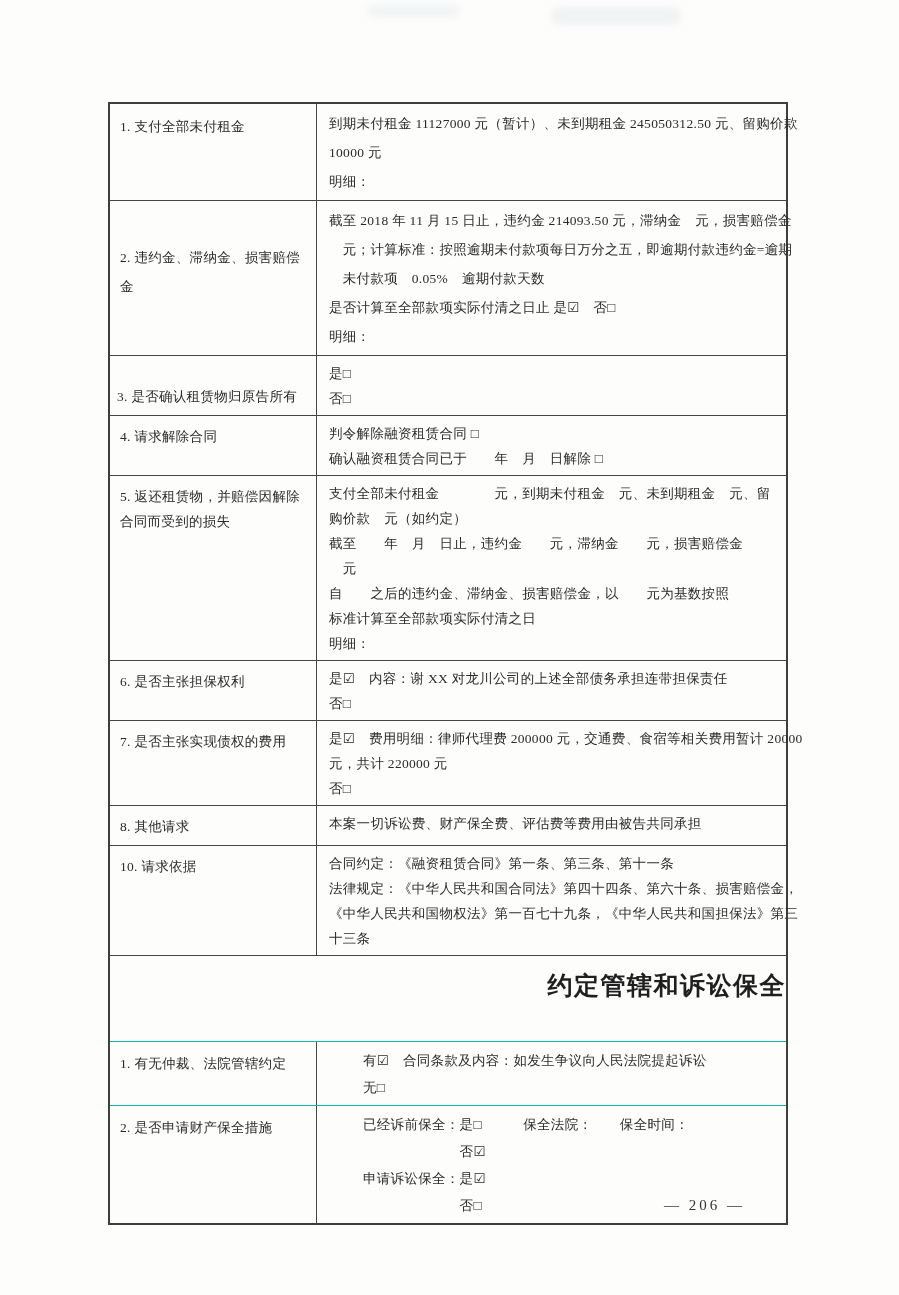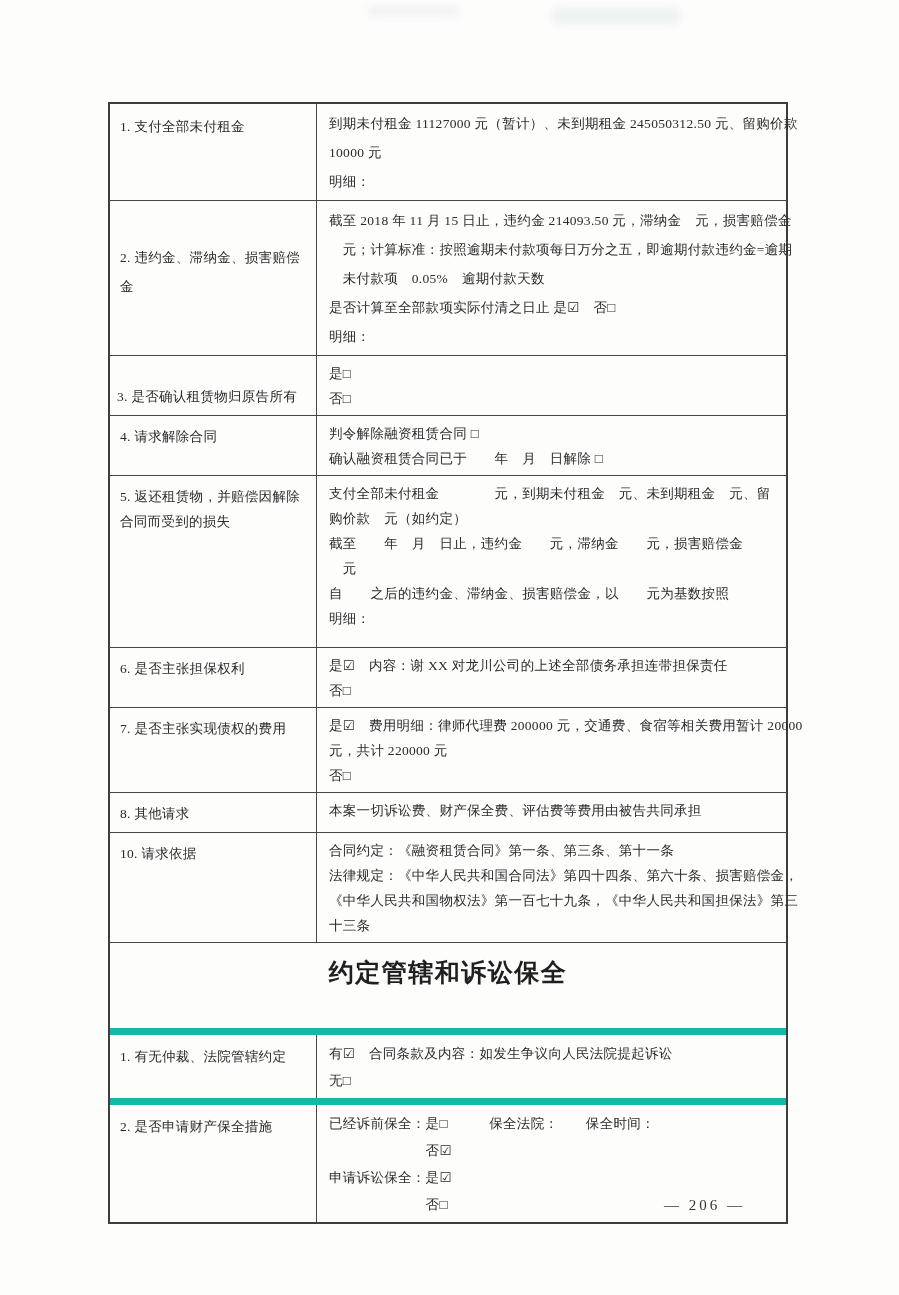--- a/index.html
+++ b/index.html
@@ -56,30 +56,30 @@
   .claims .trow:nth-child(9){min-height:45px;}
   .claims .trow:nth-child(10){min-height:96px;gap:48px;}
   .claims .trow:nth-child(1) .line,
   .claims .trow:nth-child(2) .line{line-height:29px;}
   .claims .trow:nth-child(2) .label-text{margin-top:34px;}
   .claims .trow:nth-child(3) .label-cell{align-items:flex-end;padding-left:7px;}
 
   .section-header-cell{
     border-top:1px solid #474747;
     height:86px;box-sizing:border-box;
-    text-align:center;
+    text-align:right;
     padding-top:13px;
   }
   .section-title{
     font-size:25px;
     font-weight:bold;
     letter-spacing:1.5px;
     color:#1f1f1f;
   }
-  .juris .trow{border-top:7px solid #14b8a6;}
+  .juris .trow{border-top:1px solid #14b8a6;gap:34px;}
   .juris .trow:nth-child(1){min-height:59px;}
   .juris .trow:nth-child(2){min-height:97px;}
   .juris .line{line-height:27px;}
 
   .page-number{
     position:absolute;
     top:1197px;right:154px;
     font-size:15px;
     letter-spacing:3px;
     color:#333;
@@ -137,20 +137,21 @@
         <div class="trow">
           <div class="cell label-cell">
             <div class="label-text line" style="white-space: normal;">5. 返还租赁物，并赔偿因解除合同而受到的损失</div>
           </div>
           <div class="cell content-cell">
             <div class="line">支付全部未付租金　　　　元，到期未付租金　元、未到期租金　元、留</div>
             <div class="line">购价款　元（如约定）</div>
             <div class="line">截至　　年　月　日止，违约金　　元，滞纳金　　元，损害赔偿金</div>
             <div class="line">　元</div>
             <div class="line">自　　之后的违约金、滞纳金、损害赔偿金，以　　元为基数按照</div>
+            <div class="line">标准计算至全部款项实际付清之日</div>
             <div class="line">明细：</div>
           </div>
         </div>
         <div class="trow">
           <div class="cell label-cell">
             <div class="label-text line" style="white-space: normal;">6. 是否主张担保权利</div>
           </div>
           <div class="cell content-cell">
             <div class="line">是☑　内容：谢 XX 对龙川公司的上述全部债务承担连带担保责任</div>
             <div class="line">否□</div>

